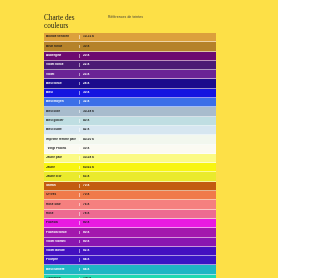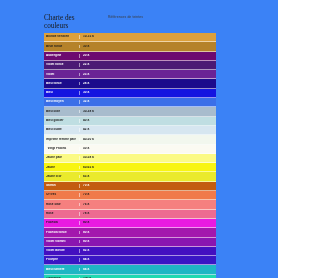--- a/index.html
+++ b/index.html
@@ -2,21 +2,21 @@
 <html><head>
 <meta charset="utf-8">
 <style>
   html,body{margin:0;padding:0;}
   body{
     width:278px;height:278px;
     background:#ffffff;
     font-family:"Liberation Serif", serif;
     overflow:hidden;
   }
-  .page{position:relative;width:278px;height:278px;background:#3b82f6;}
+  .page{position:relative;width:278px;height:278px;background:#fde047;}
 
   .header{
     position:absolute;left:44px;top:14px;width:172px;height:18px;
   }
   .title{
     position:absolute;left:0;top:0;width:56px;
     font-family:"Liberation Serif", serif;
     font-size:7.2px;line-height:8.4px;
     color:#1a1a1a;font-weight:400;
   }

